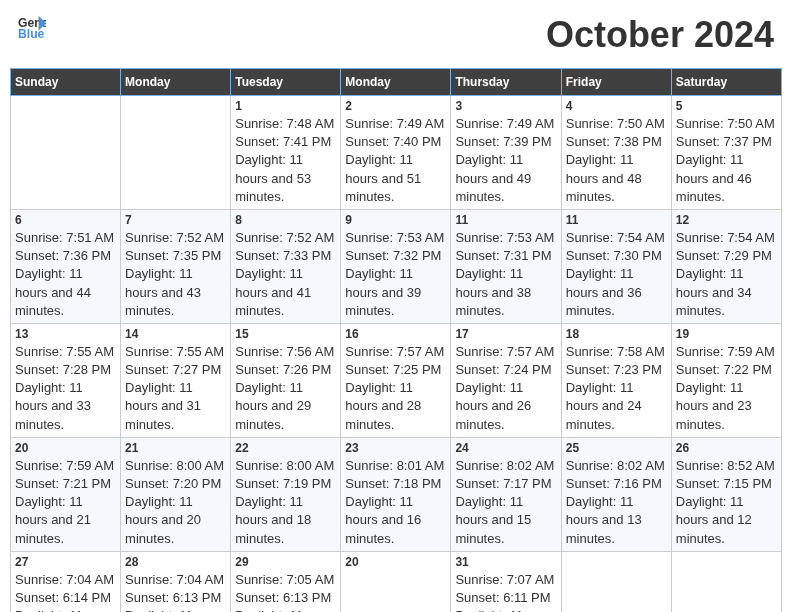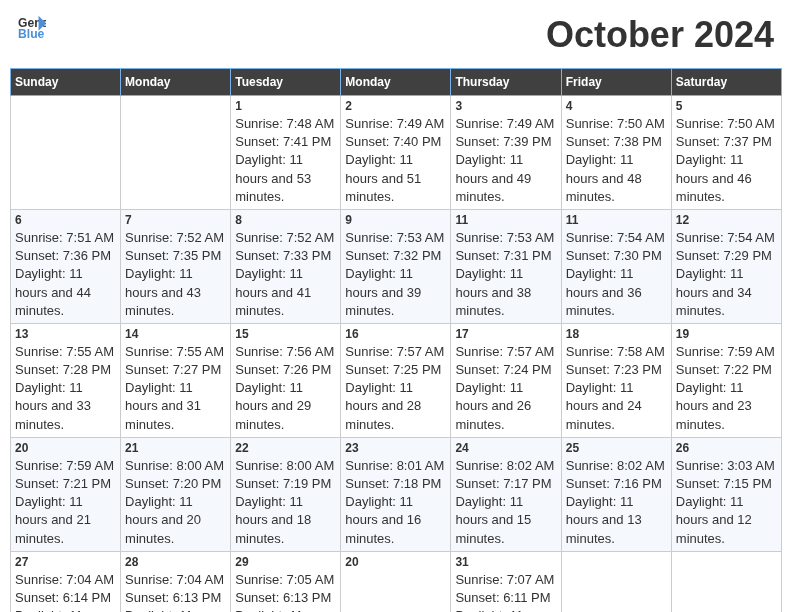--- a/index.html
+++ b/index.html
@@ -262,21 +262,21 @@
 Daylight: 11 hours and 15 minutes.</div>
         </td>
         <td>
           <span class="day-number">25</span>
           <div class="day-info" style="white-space: pre-line;">Sunrise: 8:02 AM
 Sunset: 7:16 PM
 Daylight: 11 hours and 13 minutes.</div>
         </td>
         <td>
           <span class="day-number">26</span>
-          <div class="day-info" style="white-space: pre-line;">Sunrise: 3:03 AM
+          <div class="day-info" style="white-space: pre-line;">Sunrise: 8:52 AM
 Sunset: 7:15 PM
 Daylight: 11 hours and 12 minutes.</div>
         </td>
       </tr>
       <tr>
         <td>
           <span class="day-number">27</span>
           <div class="day-info" style="white-space: pre-line;">Sunrise: 7:04 AM
 Sunset: 6:14 PM
 Daylight: 11 hours and 10 minutes.</div>

